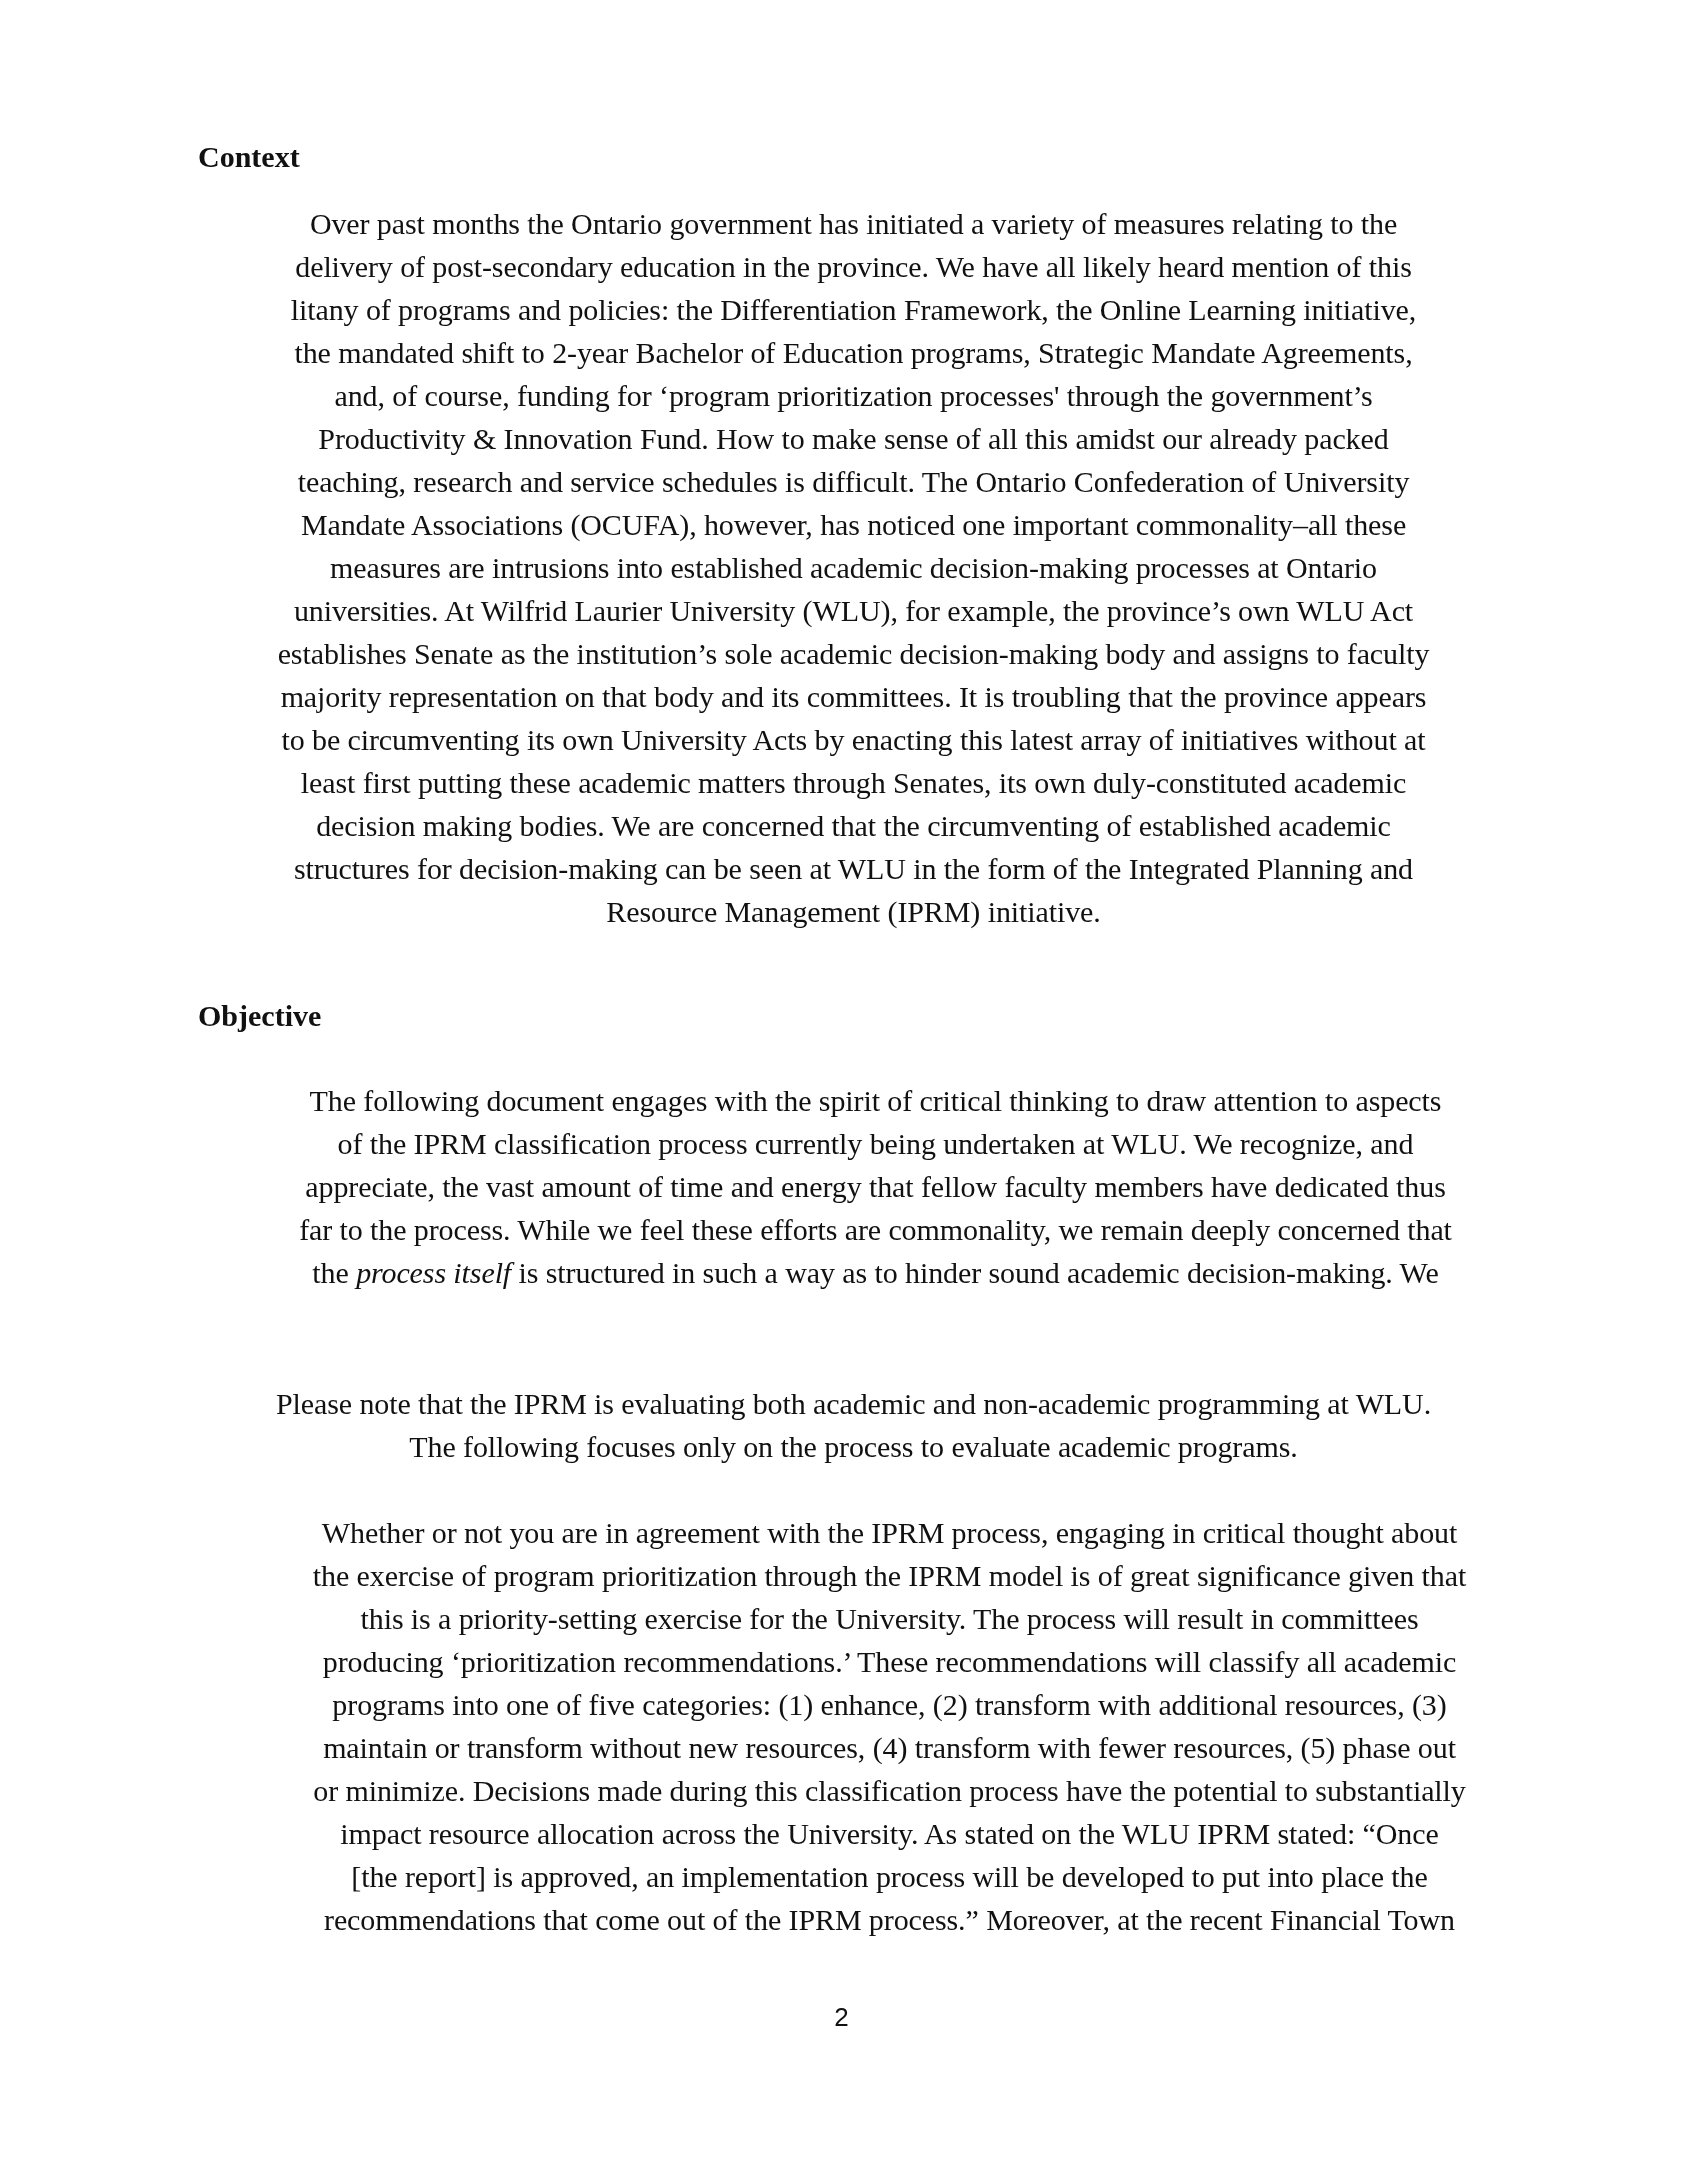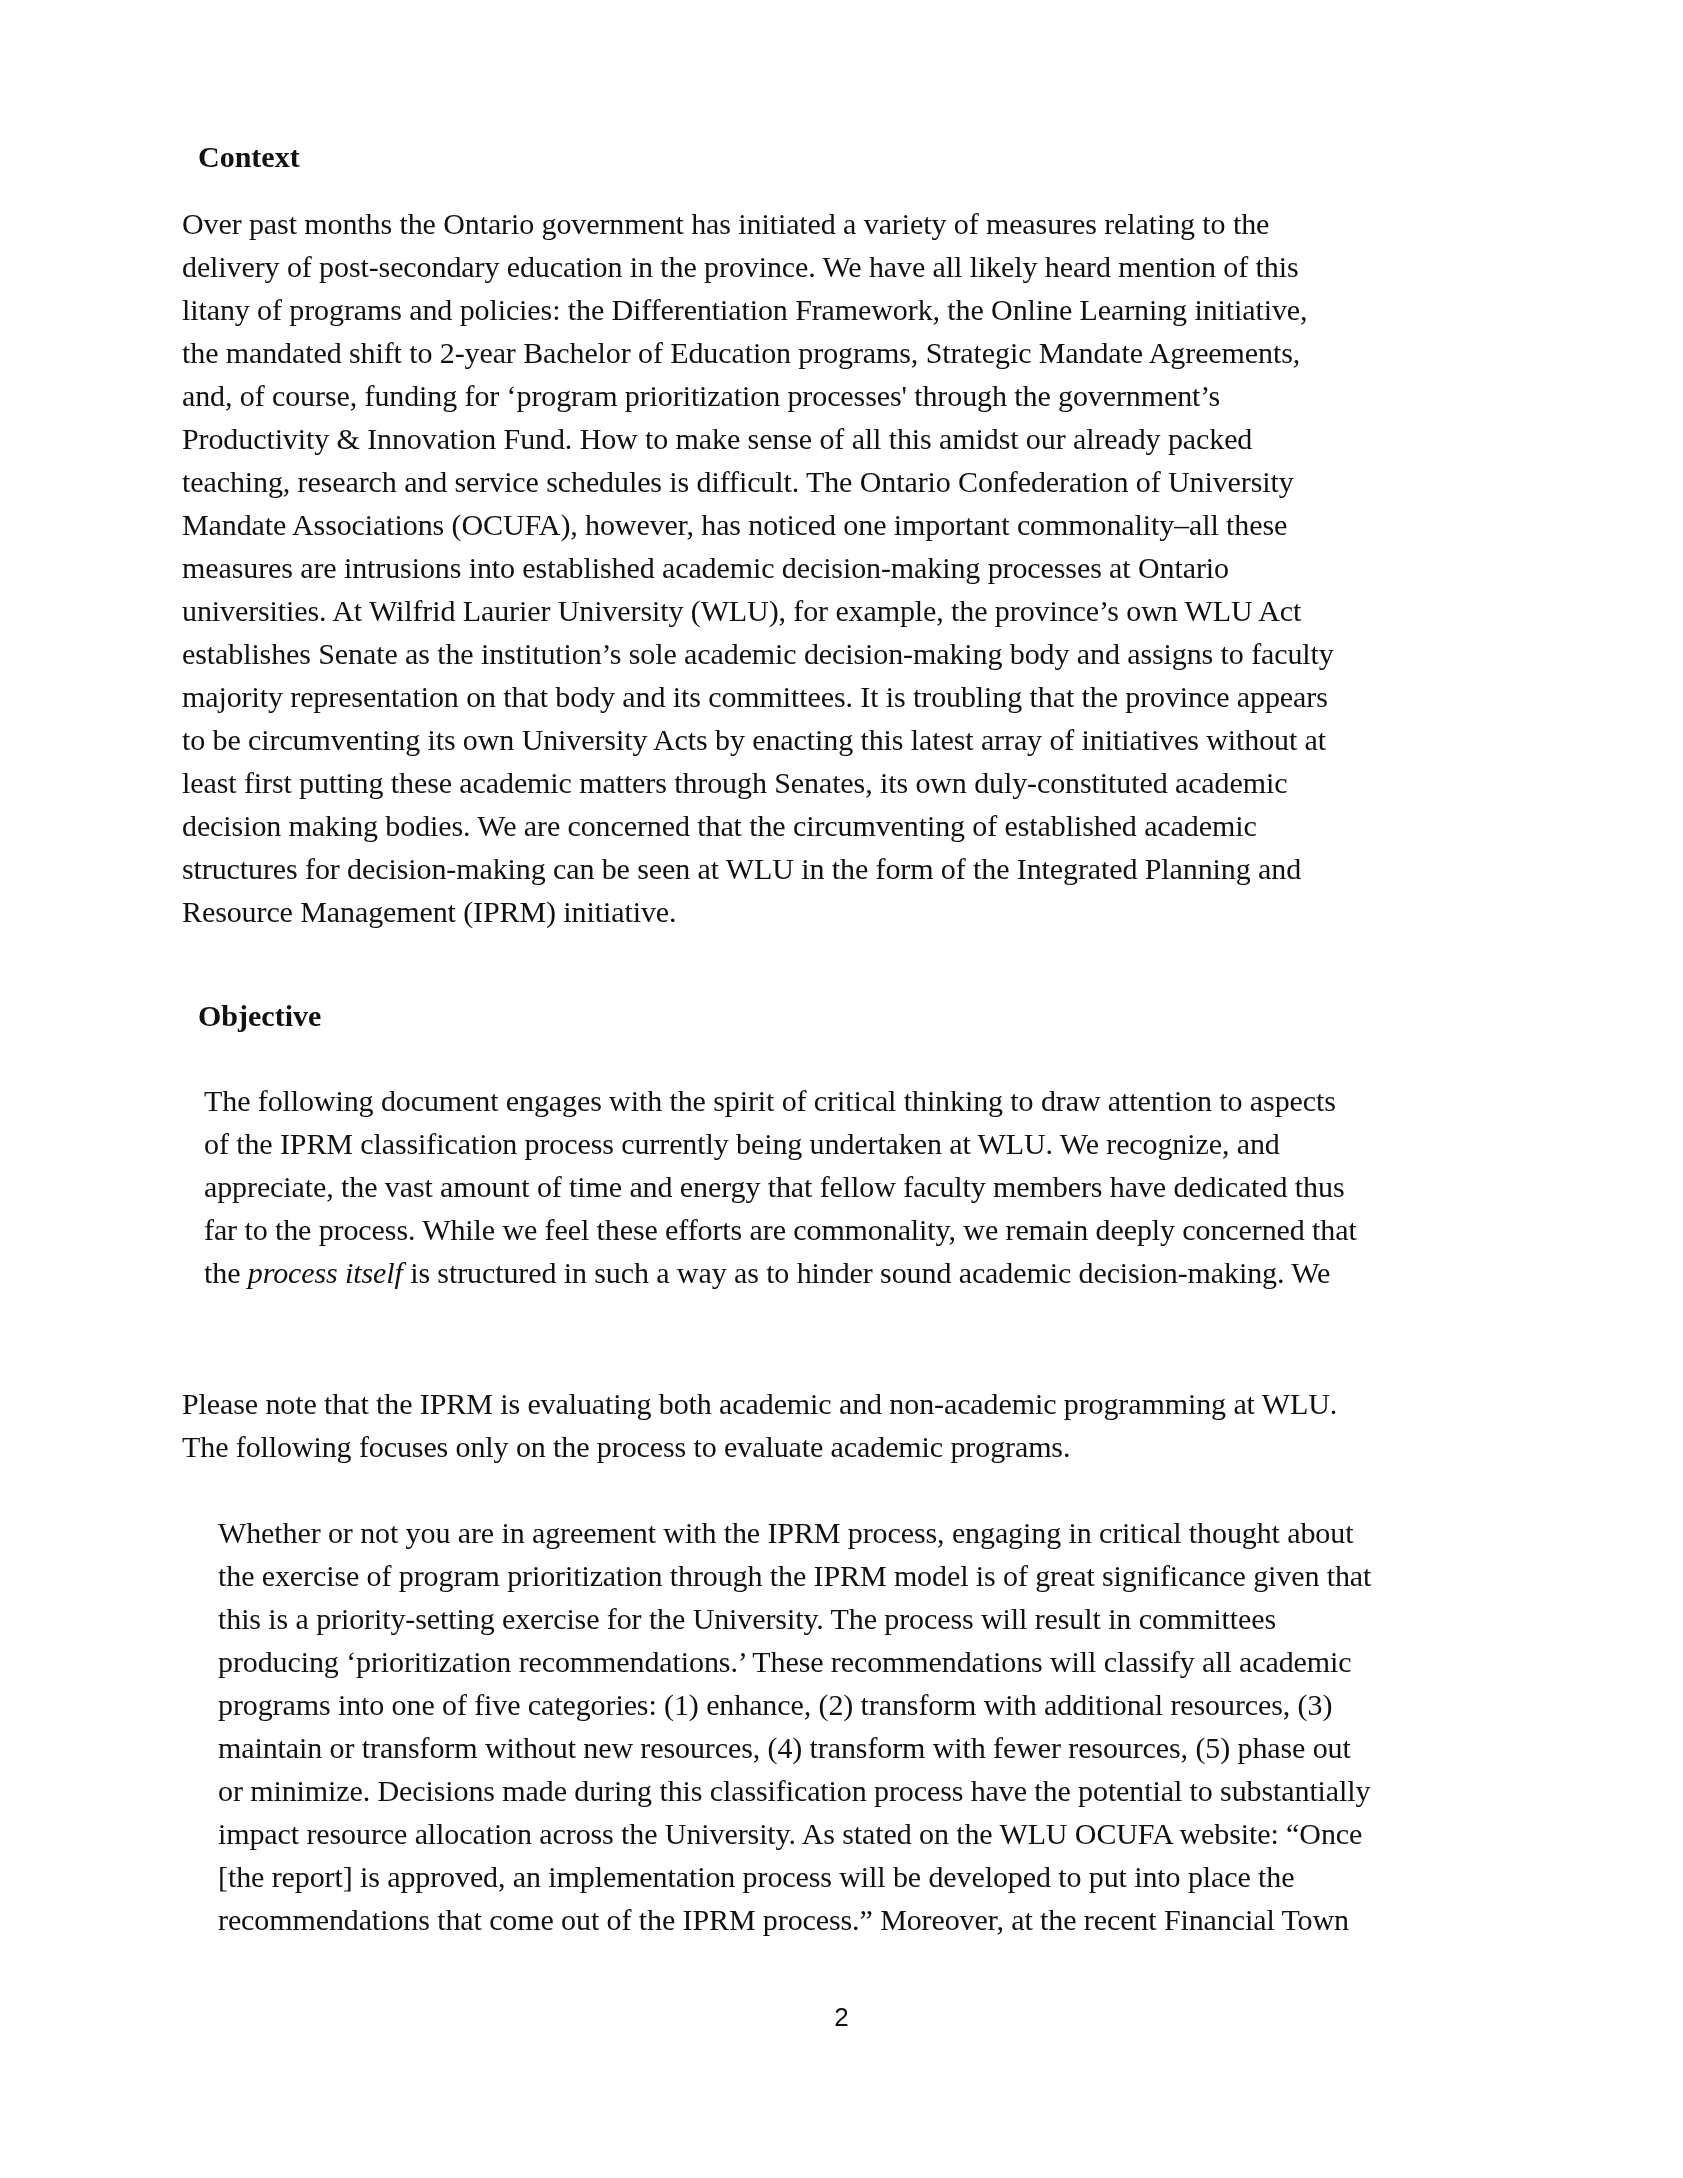--- a/index.html
+++ b/index.html
@@ -3,21 +3,21 @@
 <meta charset="utf-8">
 <style>
   html, body { margin: 0; padding: 0; background: #ffffff; }
   body { width: 1683px; height: 2178px; position: relative; overflow: hidden; }
   .page {
     position: absolute; left: 0; top: 0; width: 1683px; height: 2178px;
     background: #ffffff; color: #111111;
     font-family: "Liberation Serif", "DejaVu Serif", serif;
     padding-left: 28px;
   }
-  .block { position: absolute; left: 182px; width: 1287px; }
+  .block { position: absolute; left: 210px; width: 1287px; text-align: center; }
   .heading {
     position: absolute; left: 198px;
     font-weight: bold; font-size: 30px; line-height: 43px; white-space: nowrap;
   }
   .line {
     display: block; font-size: 30px; line-height: 43px; white-space: nowrap;
     letter-spacing: -0.1px;
   }
   .page-number {
     position: absolute; left: 0; width: 1683px; top: 2002px; text-align: center;
@@ -68,20 +68,20 @@
   </div>
 
   <div class="block" style="top:1511px;margin-left:36px;">
     <span class="line">Whether or not you are in agreement with the IPRM process, engaging in critical thought about</span>
     <span class="line">the exercise of program prioritization through the IPRM model is of great significance given that</span>
     <span class="line">this is a priority-setting exercise for the University. The process will result in committees</span>
     <span class="line">producing ‘prioritization recommendations.’ These recommendations will classify all academic</span>
     <span class="line">programs into one of five categories: (1) enhance, (2) transform with additional resources, (3)</span>
     <span class="line">maintain or transform without new resources, (4) transform with fewer resources, (5) phase out</span>
     <span class="line">or minimize. Decisions made during this classification process have the potential to substantially</span>
-    <span class="line">impact resource allocation across the University. As stated on the WLU OCUFA website: “Once</span>
+    <span class="line">impact resource allocation across the University. As stated on the WLU IPRM stated: “Once</span>
     <span class="line">[the report] is approved, an implementation process will be developed to put into place the</span>
     <span class="line">recommendations that come out of the IPRM process.” Moreover, at the recent Financial Town</span>
   </div>
 
   <div class="page-number">2</div>
 </div>
 
 
 </body></html>

